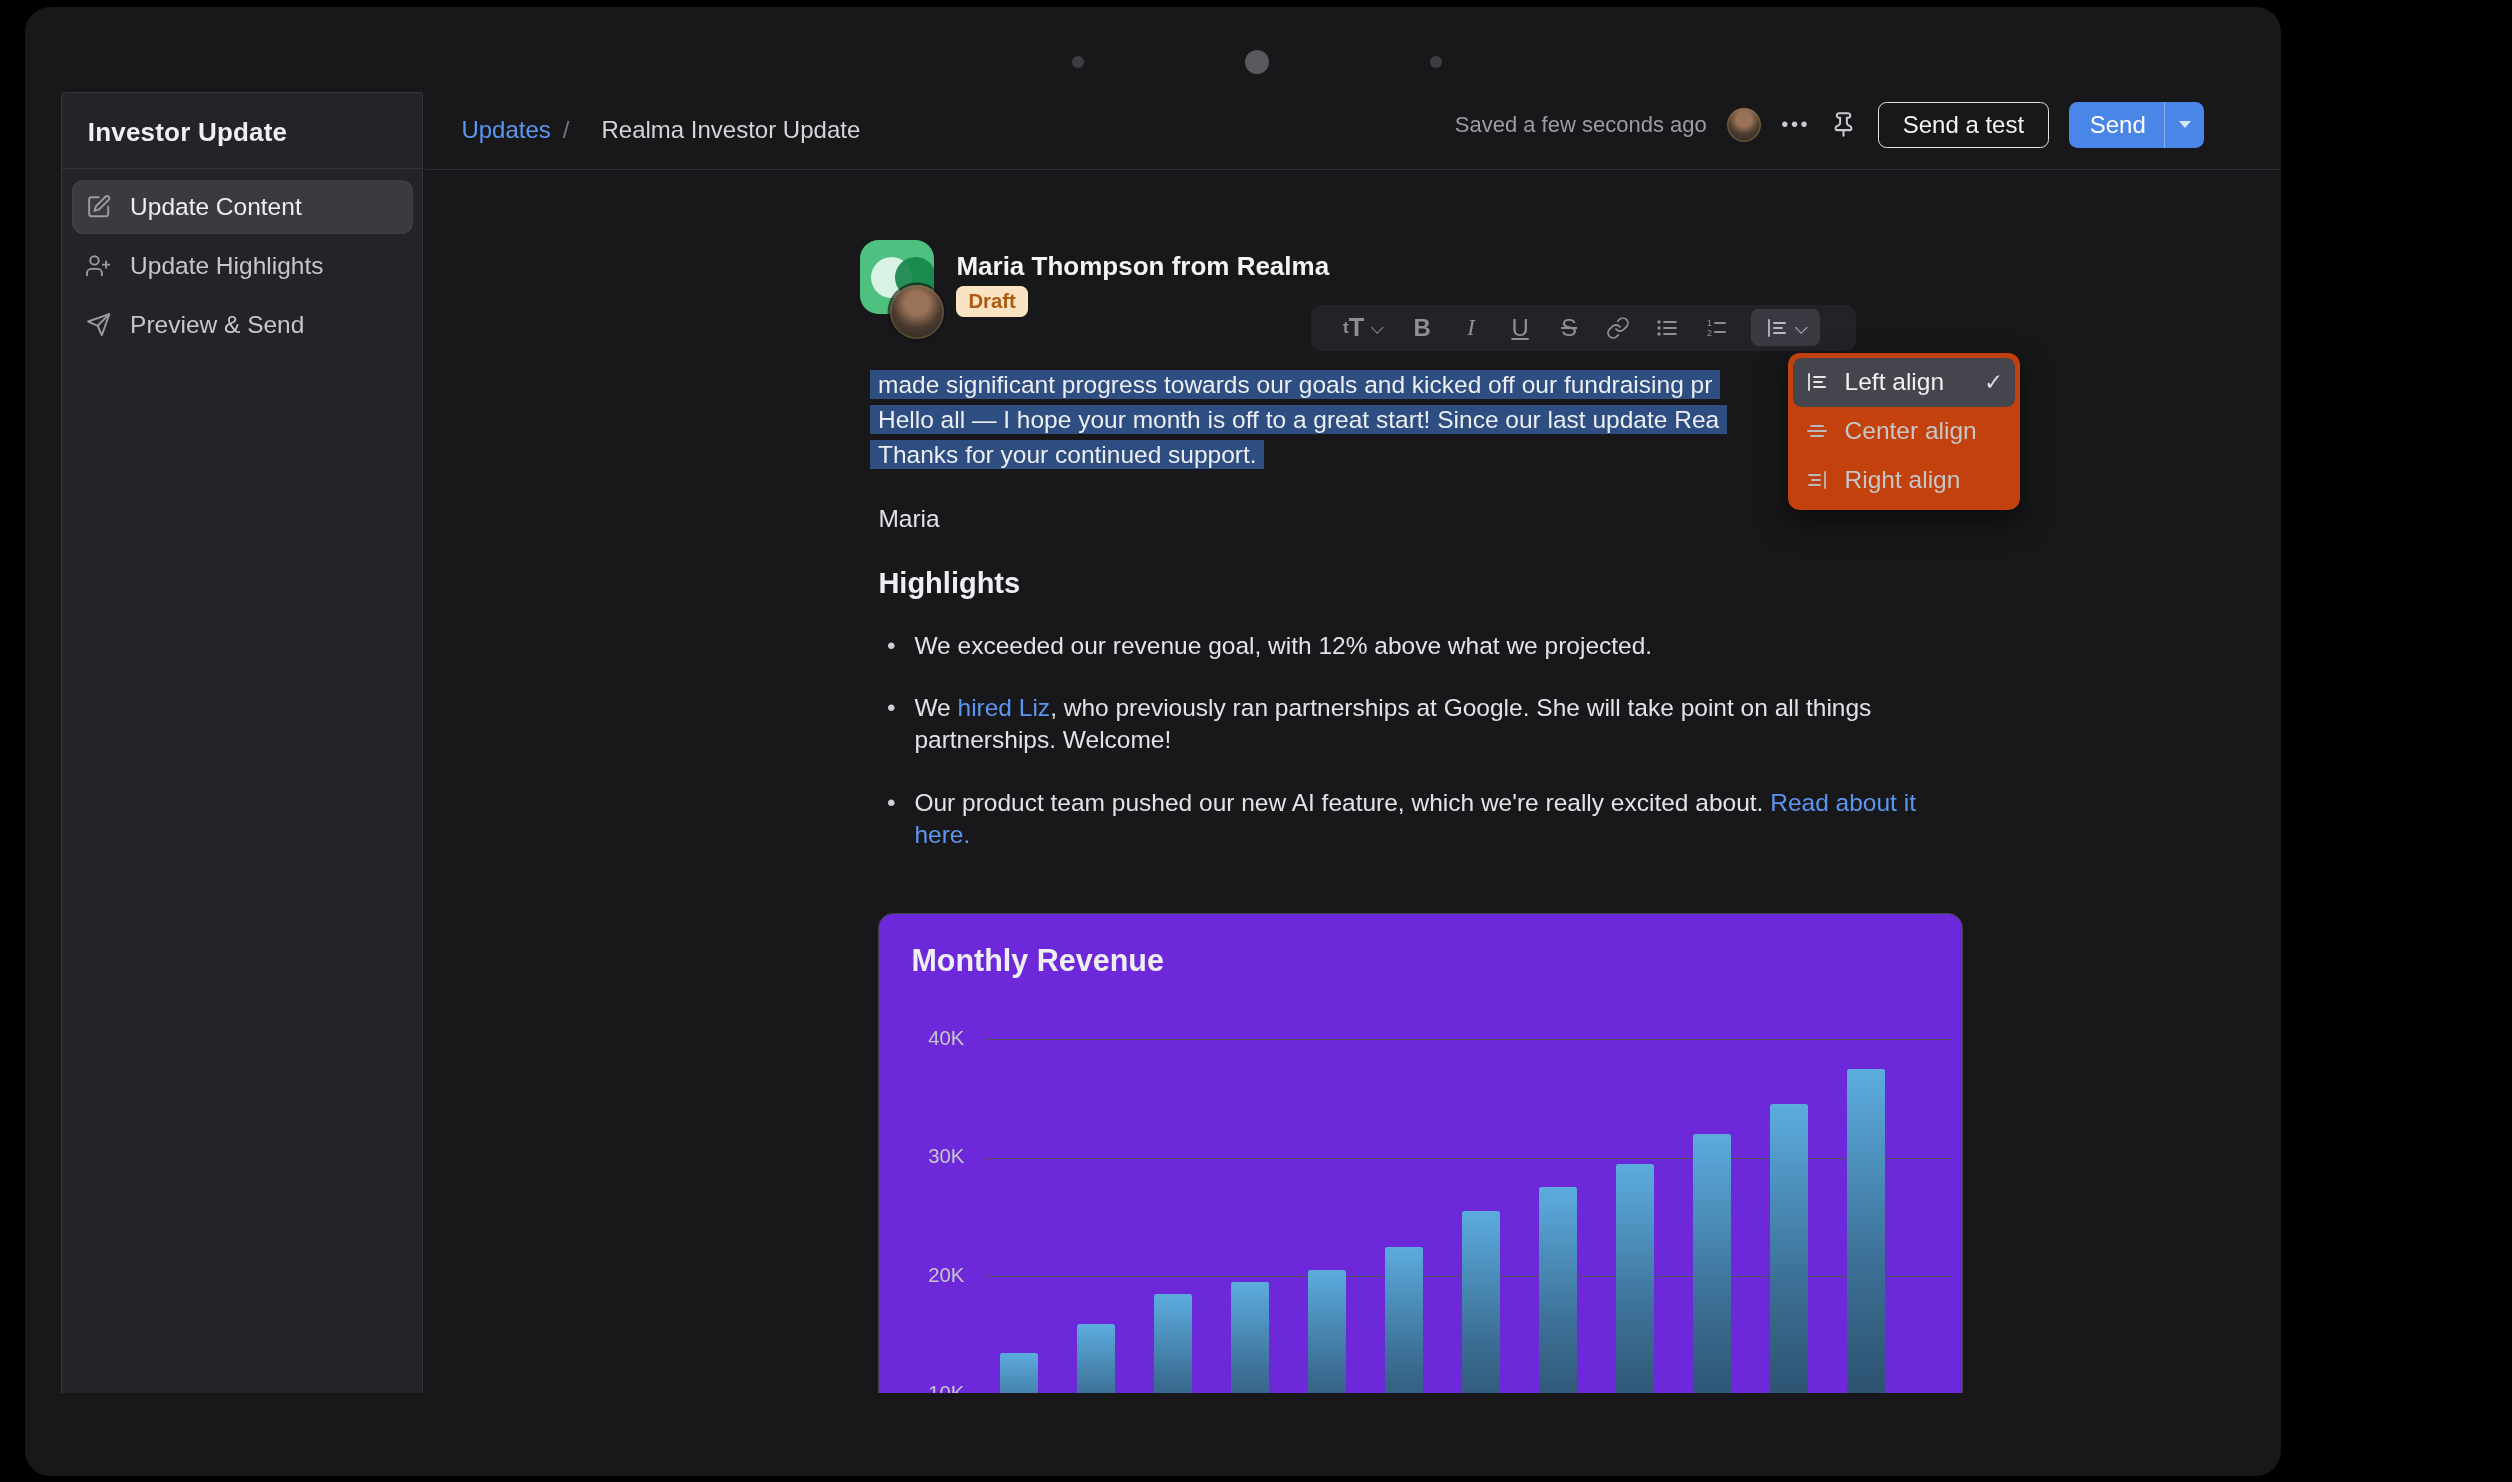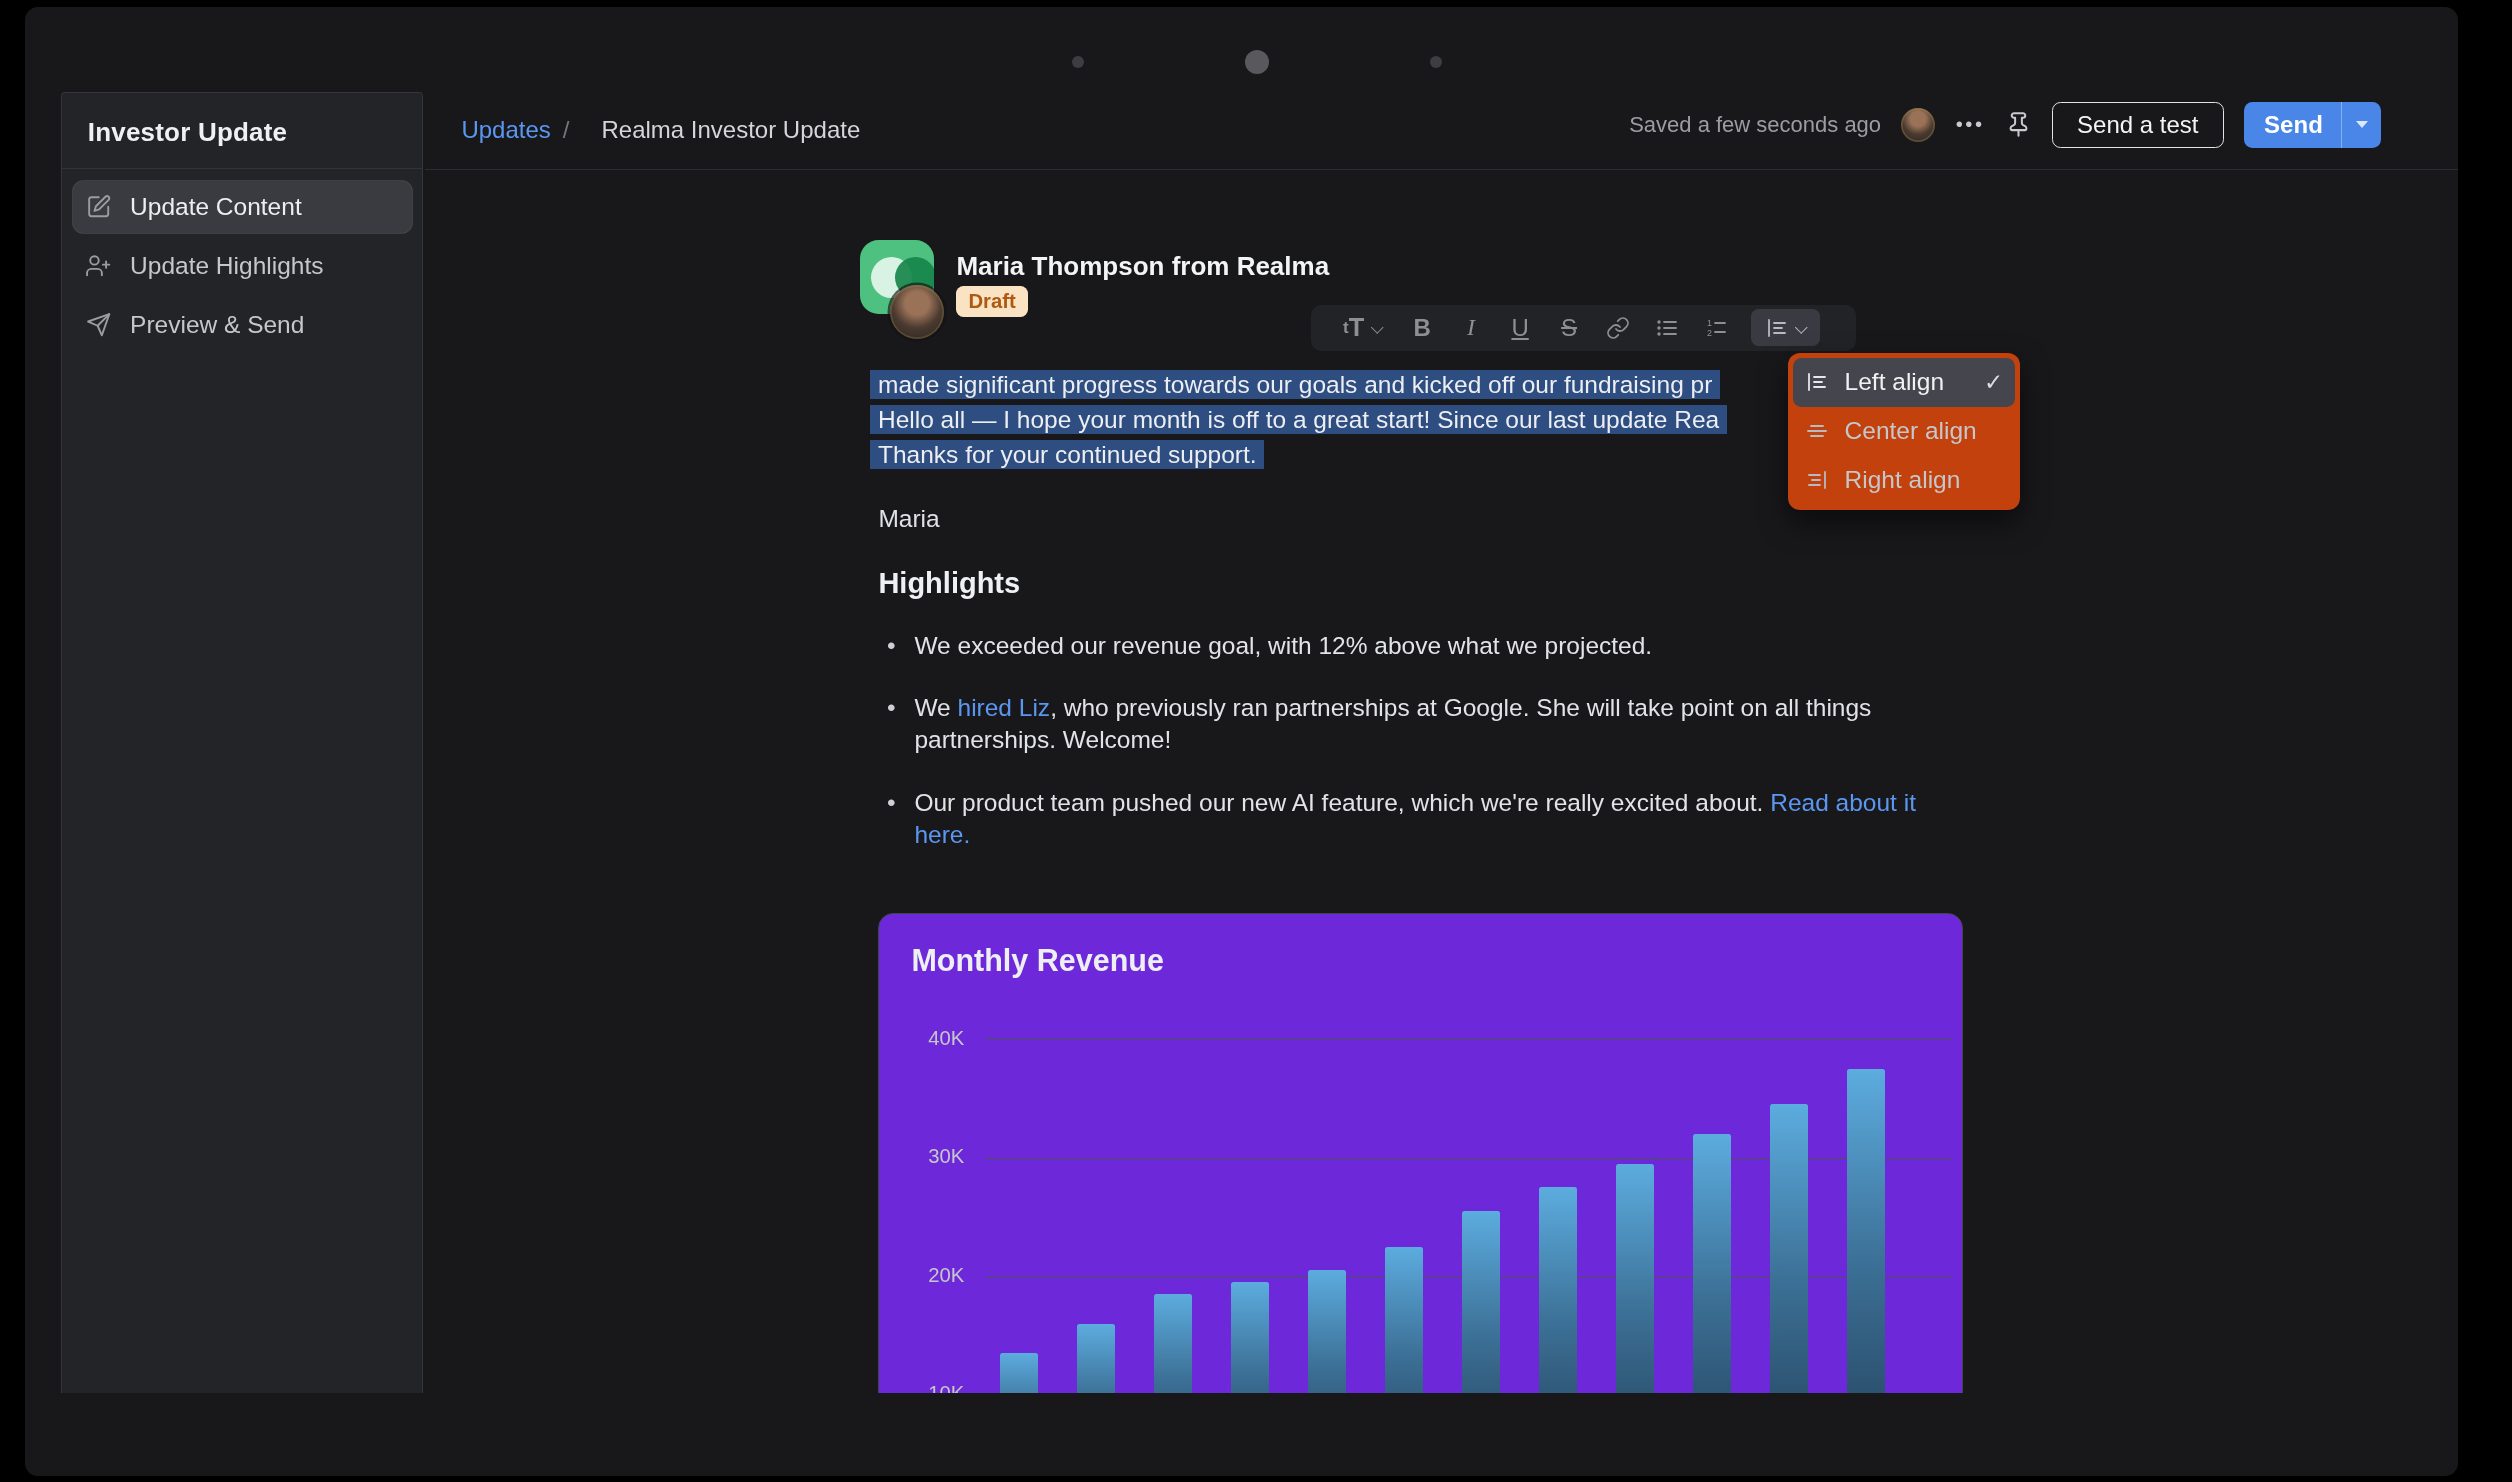--- a/index.html
+++ b/index.html
@@ -2,22 +2,22 @@
 <html style="--accent: #5b97f1; --send: #4a86e8; --sel: #2e4d80; --badge-bg: #f9e3c3; --badge-tx: #ad5a13; --logo: #4ec07f; --bar-top: #5cacdf; --bar-bot: #23405a;font-size:13.5px"><head>
 <meta charset="utf-8">
 <style>
   * { margin:0; padding:0; box-sizing:border-box; }
   html,body { background:#000; }
   body { width:2512px; height:1483px; position:relative; overflow:hidden;
          font-family:"Liberation Sans", sans-serif; }
   #canvas { position:absolute; inset:0; background:#000; }
 
   
-  .window { position:absolute; left:25.4px; top:6.8px; width:2433px; height:1469px;
-            background:#18181b; border-radius:13px; overflow:hidden; }
+  .window { position:absolute; left:25.4px; top:6.8px; width:2256px; height:1469px;
+            background:#18181b; border-radius:25px; overflow:hidden; }
   .clip { position:absolute; left:0; top:0; width:100%; height:1386px; overflow:hidden; }
 
   
   .dot { position:absolute; border-radius:50%; background:#3e3e42; }
   .dot.small { width:12px; height:12px; top:49px; }
   .dot.big   { width:24px; height:24px; top:43px; background:#59595d; }
 
   
   .sidebar { position:absolute; left:36px; top:85px; width:362px; height:1320px;
              background:#232428; border:1.7px solid #36373c; border-radius:3.4px; }
@@ -43,21 +43,21 @@
   .avatar-sm { width:34px; height:34px; border-radius:50%;
         background:radial-gradient(circle at 50% 32%, #9a7258 0 26%, #4a3a2f 55%, #262220 100%);
         box-shadow:inset 0 0 0 1.7px rgba(200,170,90,.25); cursor:pointer; }
   .more { font-size:20.3px; color:#c9cacd; letter-spacing:2.5px; cursor:pointer; }
   .pin { width:27px; height:27px; color:#c9cacd; cursor:pointer; }
   .pin svg { width:27px; height:27px; transform:rotate(0deg); }
   .btn-ghost { height:46px; padding:0 24px; border:1.7px solid #e2e3e7; border-radius:8.5px;
                background:transparent; color:#f3f4f6; font-size:24px; display:flex;
                align-items:center; cursor:pointer; }
   .btn-send { height:46px; border-radius:8.5px; background:var(--send,#4a86e8); color:#fff;
-              font-size:24px; display:flex; align-items:stretch; cursor:pointer; overflow:hidden;font-weight:bold; }
+              font-size:24px; display:flex; align-items:stretch; cursor:pointer; overflow:hidden; }
   .btn-send .lbl { display:flex; align-items:center; padding:0 18.6px 0 20.3px; }
   .btn-send .caret-zone { display:flex; align-items:center; padding:0 13.5px;
                           border-left:1.7px solid rgba(255,255,255,.35); }
   .caret { width:0; height:0; border-left:6.8px solid transparent; border-right:6.8px solid transparent;
            border-top:7.6px solid #dbe7fb; }
 
   
   .logo-sq { position:absolute; left:835px; top:233px; width:74px; height:74px;
              background:var(--logo,#4ec07f); border-radius:18.6px; overflow:hidden; }
   .logo-sq .c1 { position:absolute; left:11px; top:17px; width:41px; height:41px; border-radius:50%;

